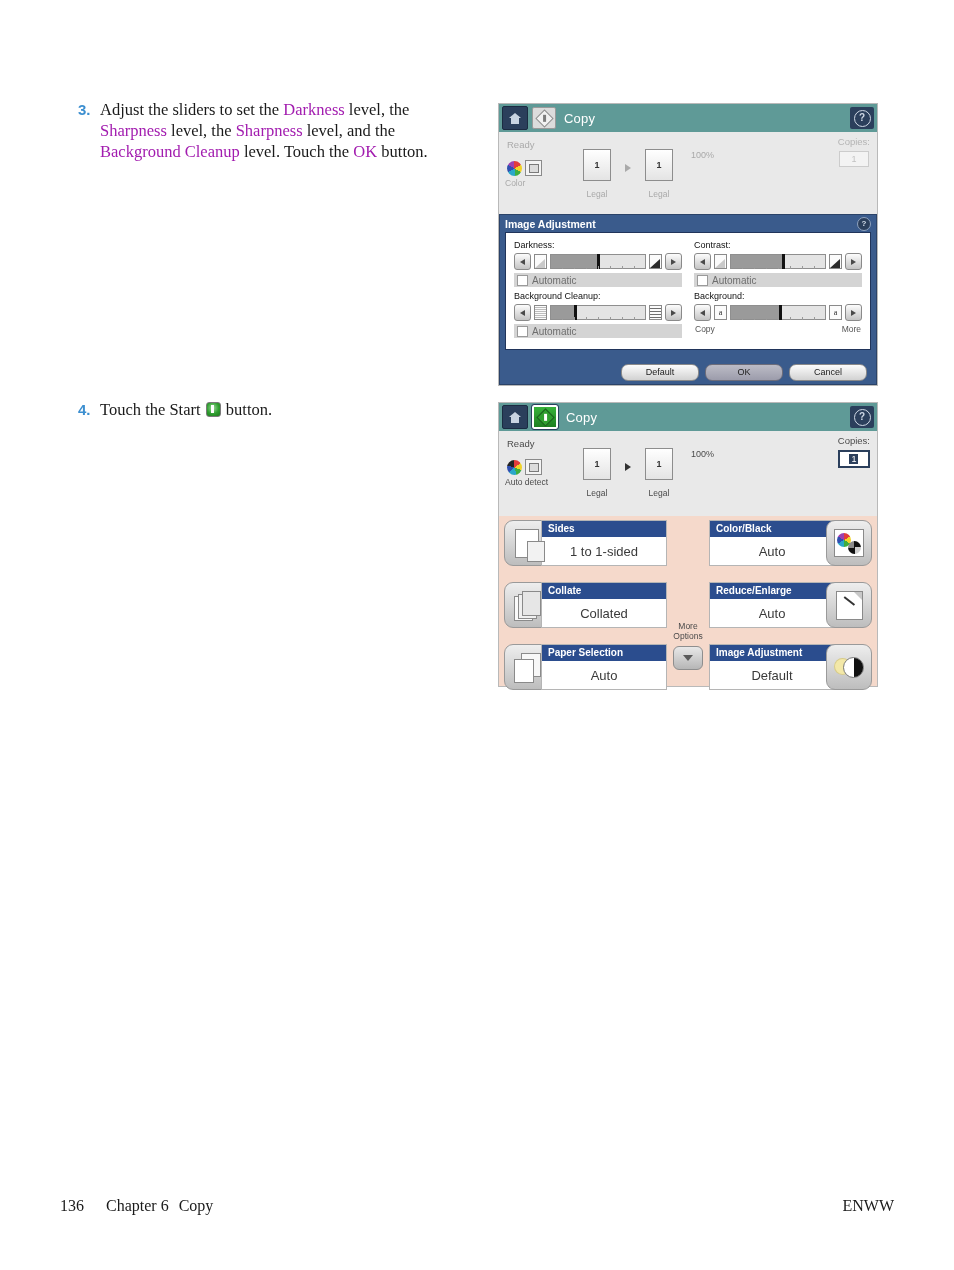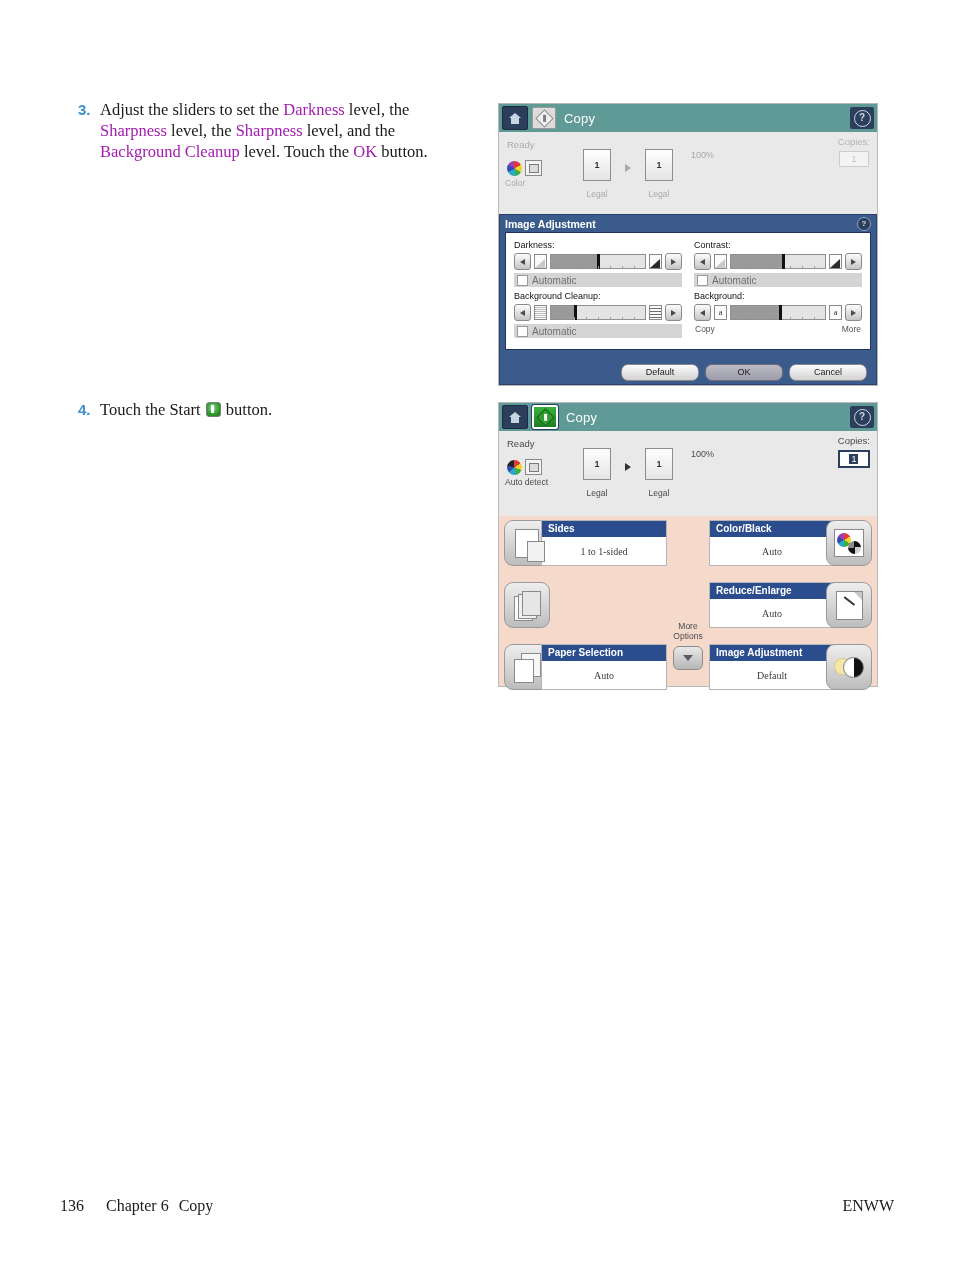--- a/index.html
+++ b/index.html
@@ -269,21 +269,21 @@
     flex-direction:column;margin-left:-9px;
   }
   .tile.right .tile-main{margin-left:0;margin-right:-9px;order:0;}
   .tile.right .tile-ic{order:1;}
   .tile-hd{
     background:#2b4d8e;color:#ffffff;font-size:10px;font-weight:bold;
     padding:2px 6px;line-height:12px;
   }
   .tile-val{
     flex:1;display:flex;align-items:center;justify-content:center;
-    font-size:10px;color:#3a3a3a;font-family:Liberation Serif, serif;
+    font-size:13px;color:#3a3a3a;
   }
 
   
   .g-sheet{width:22px;height:27px;background:#ffffff;border:1px solid #8a8a8a;position:relative;}
   .g-sides .g-sheet::after{
     content:"";position:absolute;right:-7px;bottom:-5px;width:16px;height:19px;
     background:#f2f2f2;border:1px solid #8a8a8a;
   }
   .g-collate{position:relative;width:26px;height:28px;}
   .g-collate span{
@@ -568,20 +568,24 @@
           </span>
         </div>
         <div class="tile">
           <span class="tile-ic">
               <span class="g-collate">
                 <span></span>
                 <span></span>
                 <span></span>
               </span>
             </span>
+          <span class="tile-main">
+            <span class="tile-hd">Collate</span>
+            <span class="tile-val">Collated</span>
+          </span>
         </div>
         <div class="tile">
           <span class="tile-ic">
               <span class="g-paper">
                 <span></span>
                 <span></span>
               </span>
             </span>
           <span class="tile-main">
             <span class="tile-hd">Paper Selection</span>

